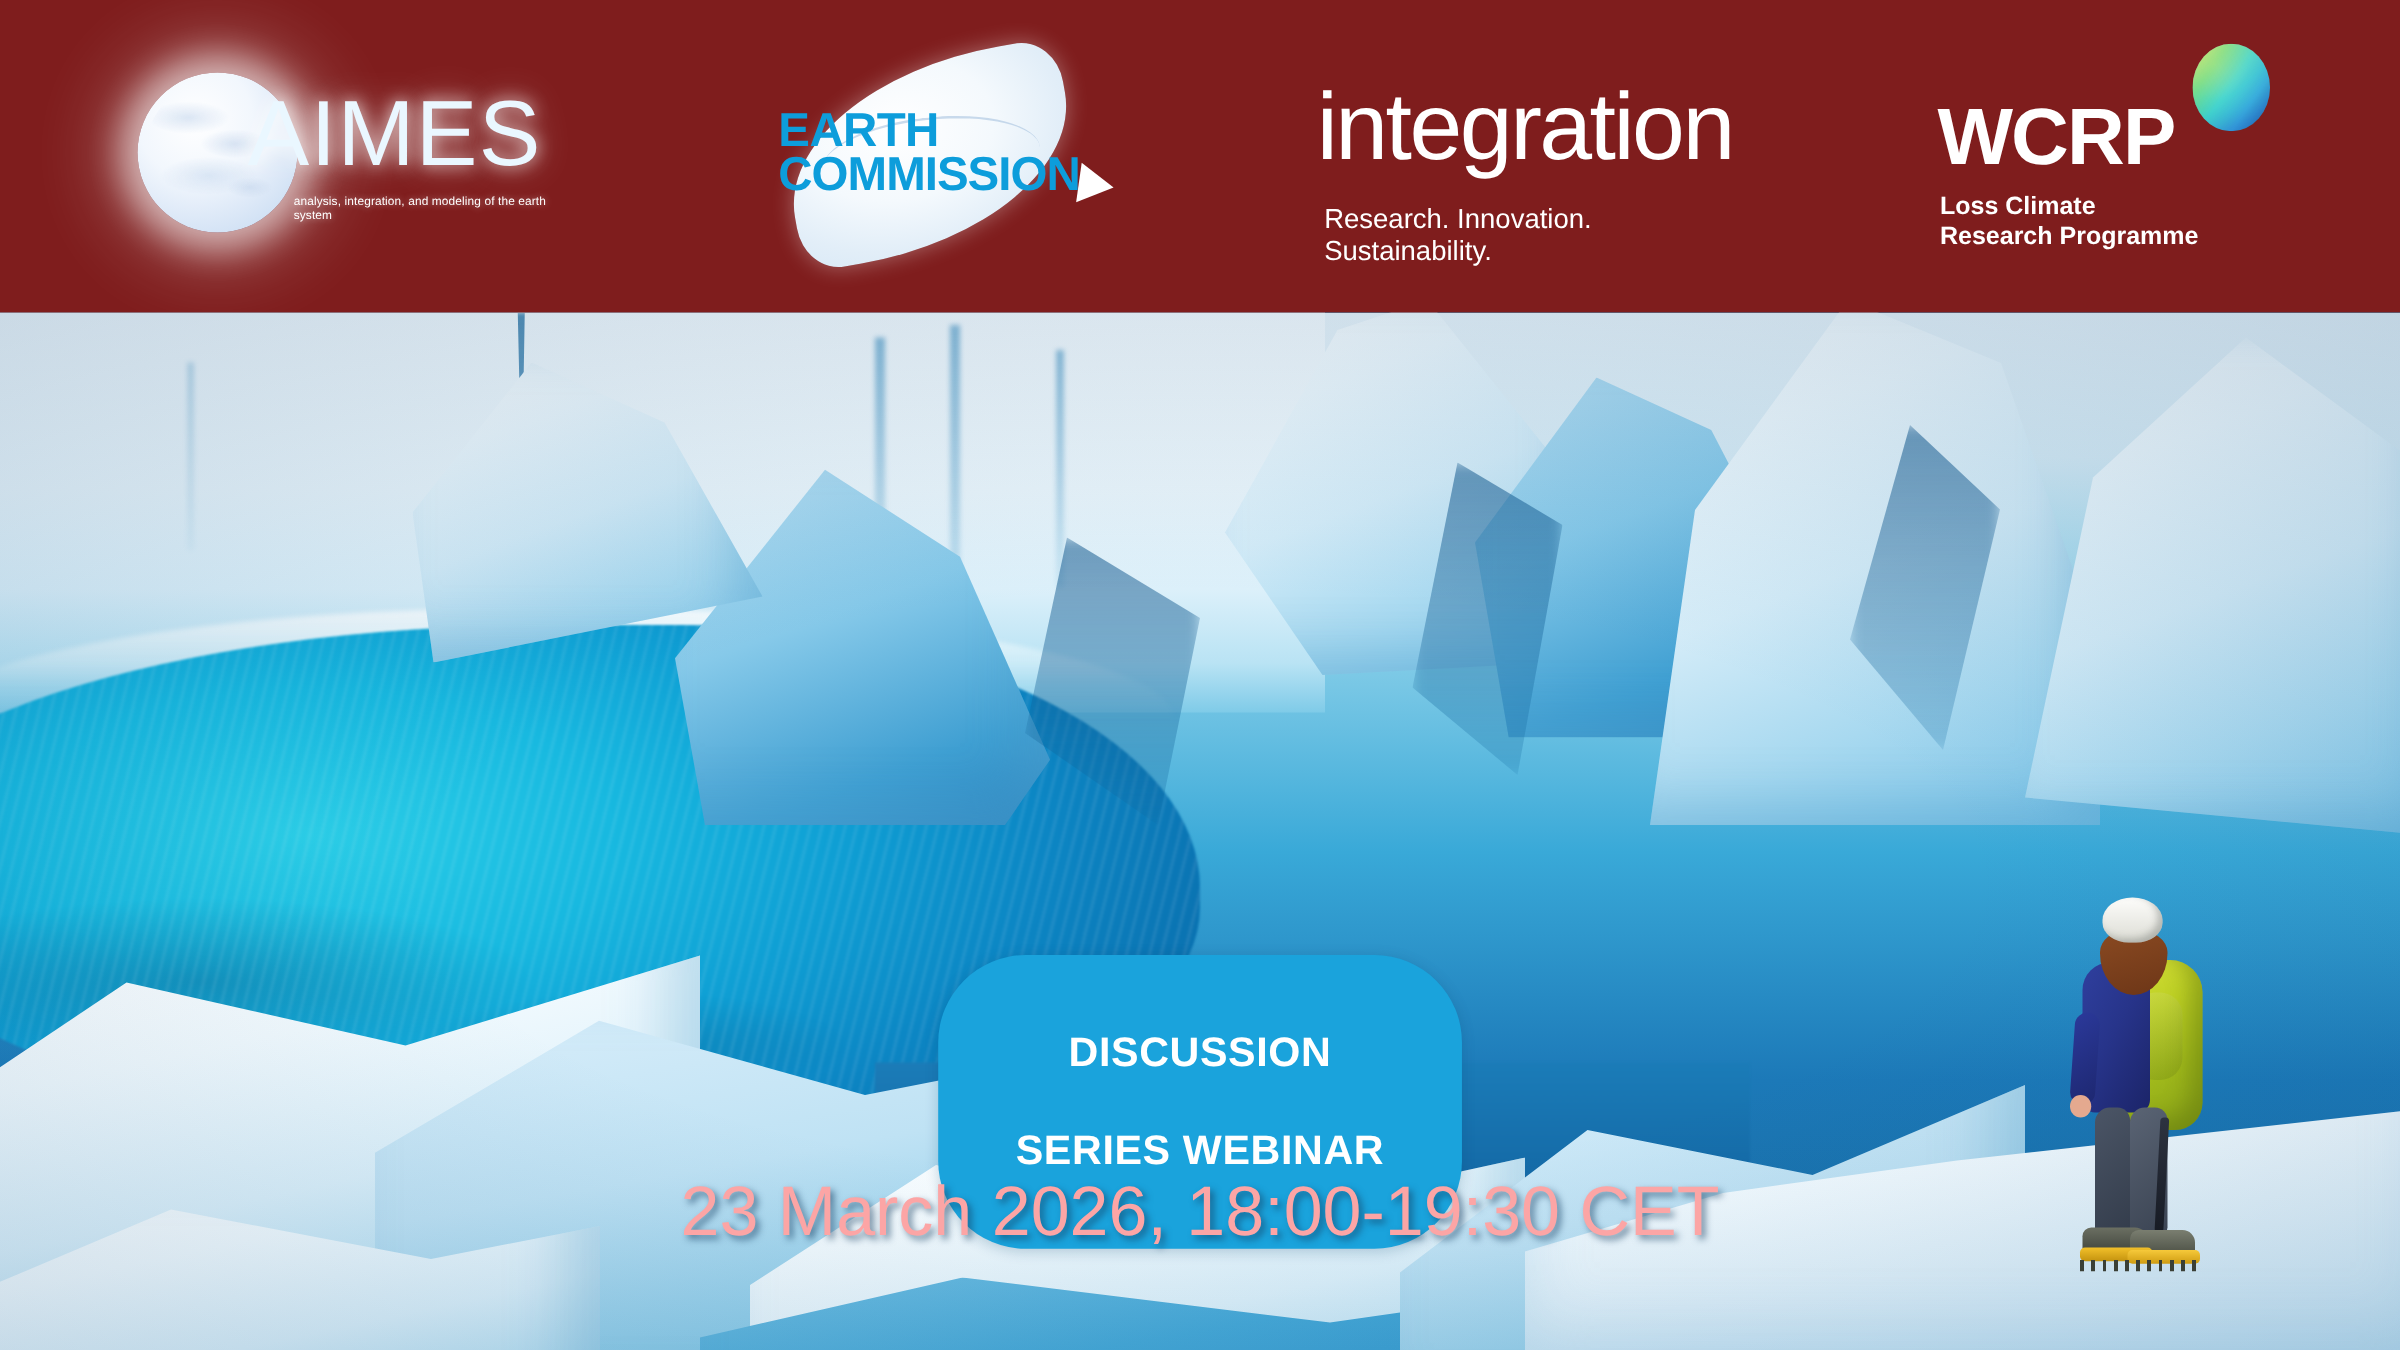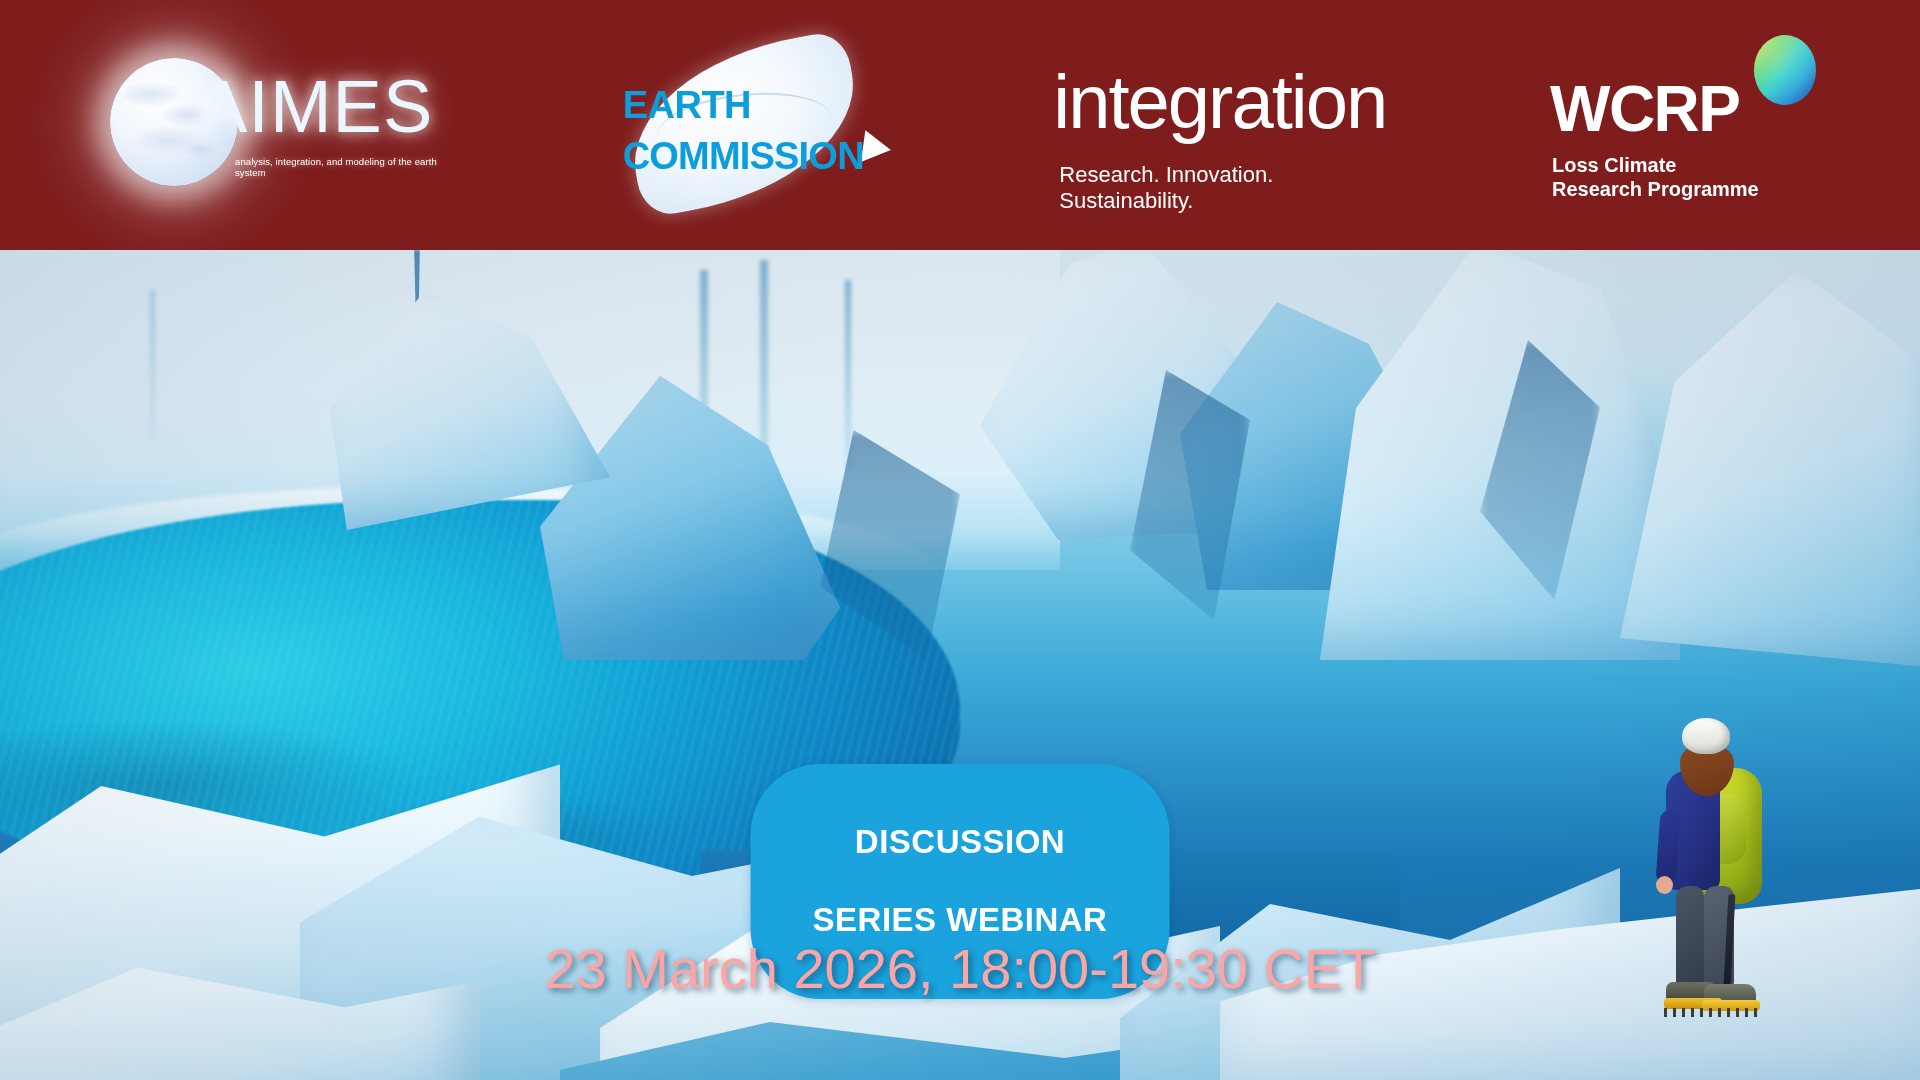--- a/index.html
+++ b/index.html
@@ -62,21 +62,21 @@
     transform:rotate(4deg);
   }
   .ec-arrow {
     position:absolute; right:-4px; top:92px; width:0; height:0;
     border-top:16px solid transparent; border-bottom:16px solid transparent;
     border-left:28px solid #ffffff; transform:rotate(8deg);
   }
   .ec-words { position:absolute; left:6px; top:48px; width:264px; line-height:0.92; }
   .ec-l1 { font-size:38px; font-weight:700; letter-spacing:-0.5px; color:#0d9ddb;
            -webkit-text-stroke:0px; }
-  .ec-l2 { font-size:38px; font-weight:700; letter-spacing:-0.8px; color:#0d9ddb; margin-top:16px; }
+  .ec-l2 { font-size:38px; font-weight:700; letter-spacing:-0.8px; color:#0d9ddb; margin-top:0; }
 
   
   .fe { width:330px; height:170px; position:relative; }
   .fe-word {
     position:absolute; left:0; top:24px; font-size:76px; font-weight:300;
     color:#ffffff; letter-spacing:-2px; line-height:1;
   }
   .fe-tag {
     position:absolute; left:6px; top:122px; font-size:22px; font-weight:400; color:#ffffff;
   }

